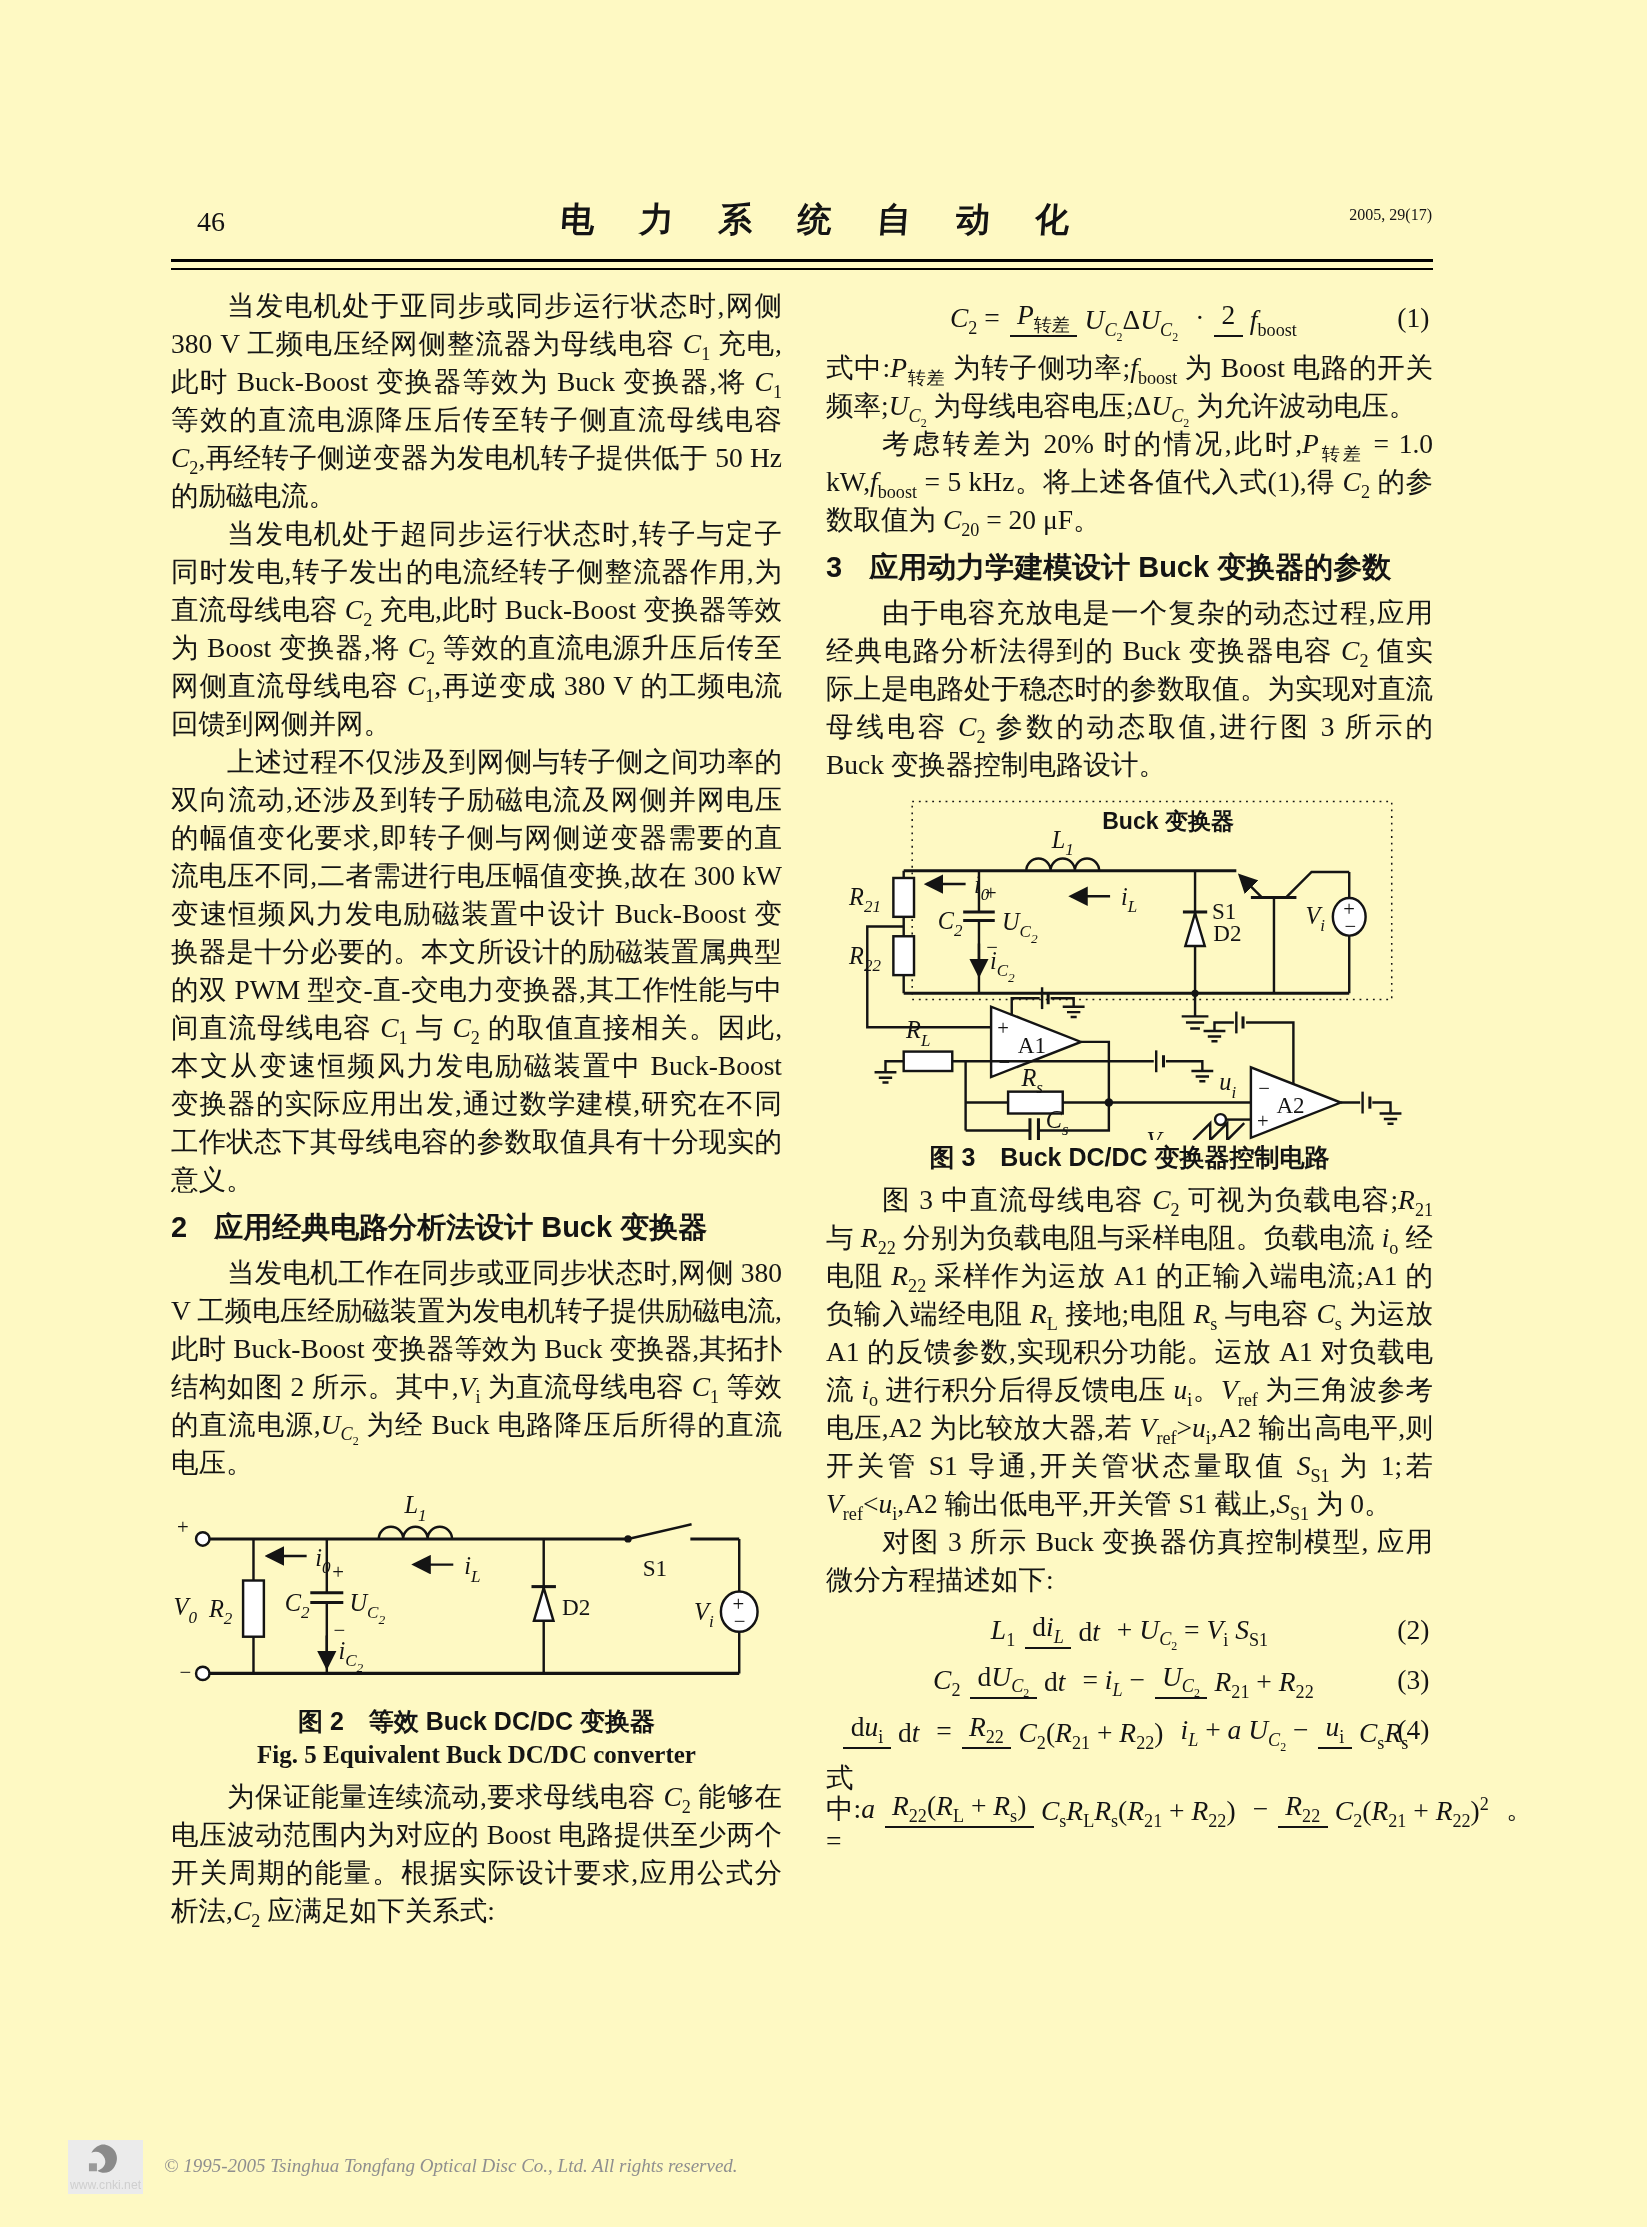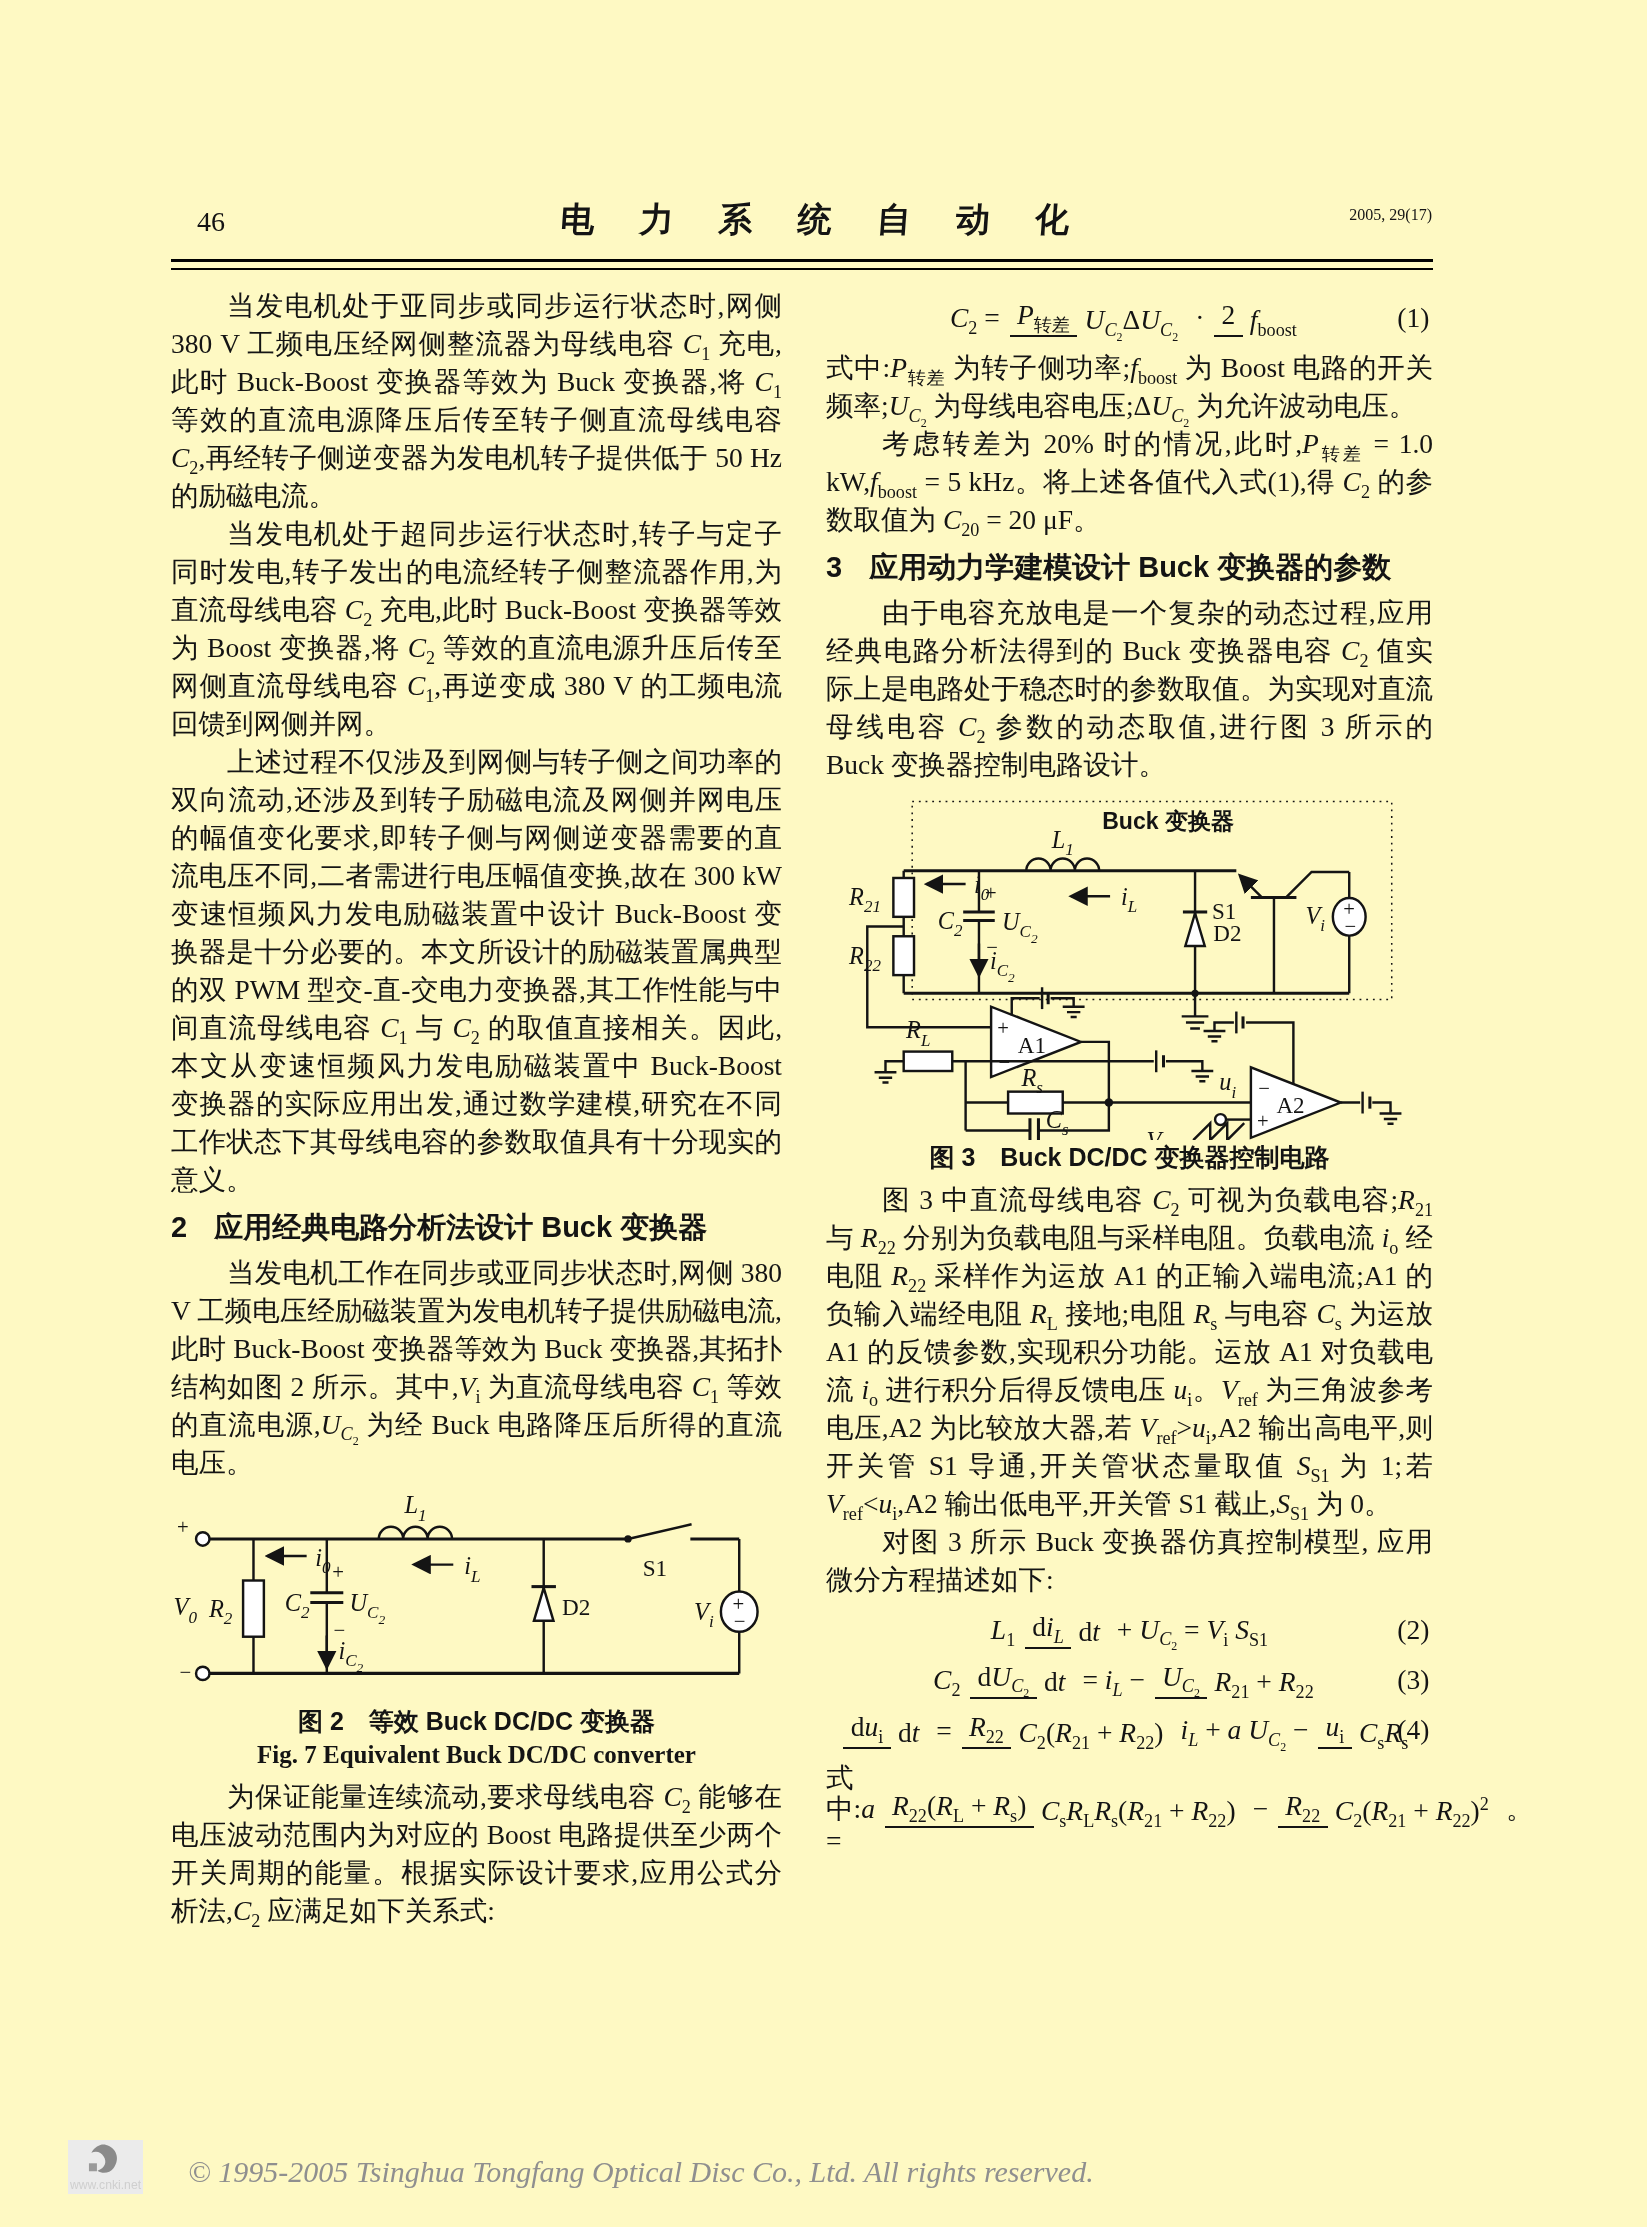--- a/index.html
+++ b/index.html
@@ -47,21 +47,21 @@
   svg .up{font-style:normal;font-size:38px;}
   svg .ttl{font-family:"Liberation Sans","DejaVu Sans",sans-serif;font-weight:bold;
            font-size:38px;font-style:normal;}
   svg .sb{font-size:28px;}
   svg .sbb{font-size:22px;}
   svg .sgn{font-size:34px;font-style:normal;}
   
   .flogo{position:absolute;left:68px;top:2140px;width:75px;height:54px;background:#ebebeb;}
   .flogo .lt{position:absolute;left:50%;bottom:2.4px;transform:translateX(-50%);
              font-size:12.2px;color:#cfcfcf;font-family:"Liberation Sans",sans-serif;white-space:nowrap;}
-  .copyright{position:absolute;left:164px;top:2155px;font-style:italic;font-size:30px;color:#8f8f8f;margin-left:24px;}
+  .copyright{position:absolute;left:164px;top:2155px;font-style:italic;font-size:19px;color:#8f8f8f;}
 </style>
 </head>
 <body>
 
 <div class="page">
 
   <div class="pagenum">46</div>
   <div class="jtitle">电 力 系 统 自 动 化</div>
   <div class="issue">2005, 29(17)</div>
   <div class="rule"></div>
@@ -124,21 +124,21 @@
         <path class="wire5" d="M850,80 H930"></path>
         <text class="up" x="772" y="140">S1</text>
 
         <path class="wire" d="M930,80 V167 M930,231 V300"></path>
         <ellipse class="comp" cx="930" cy="199" rx="30" ry="33"></ellipse>
         <text class="sgn" x="919" y="198">+</text>
         <text class="sgn" x="921" y="226">−</text>
         <text class="it" x="856" y="212"><tspan>V</tspan><tspan class="sb" dy="12">i</tspan></text>
       </svg>
       <p class="figcap">图 2　等效 Buck DC/DC 变换器</p>
-      <p class="figcap en">Fig. 7   Equivalent Buck DC/DC converter</p>
+      <p class="figcap en">Fig. 5   Equivalent Buck DC/DC converter</p>
     </div>
 
     <p class="para">为保证能量连续流动,要求母线电容 <i>C</i><sub>2</sub> 能够在电压波动范围内为对应的 Boost 电路提供至少两个开关周期的能量。根据实际设计要求,应用公式分析法,<i>C</i><sub>2</sub> 应满足如下关系式:</p>
   </div>
 
   <div class="col col-right">
 
     <div class="eq">
       <span><i>C</i><sub>2</sub> =</span>
       <span class="frac">

